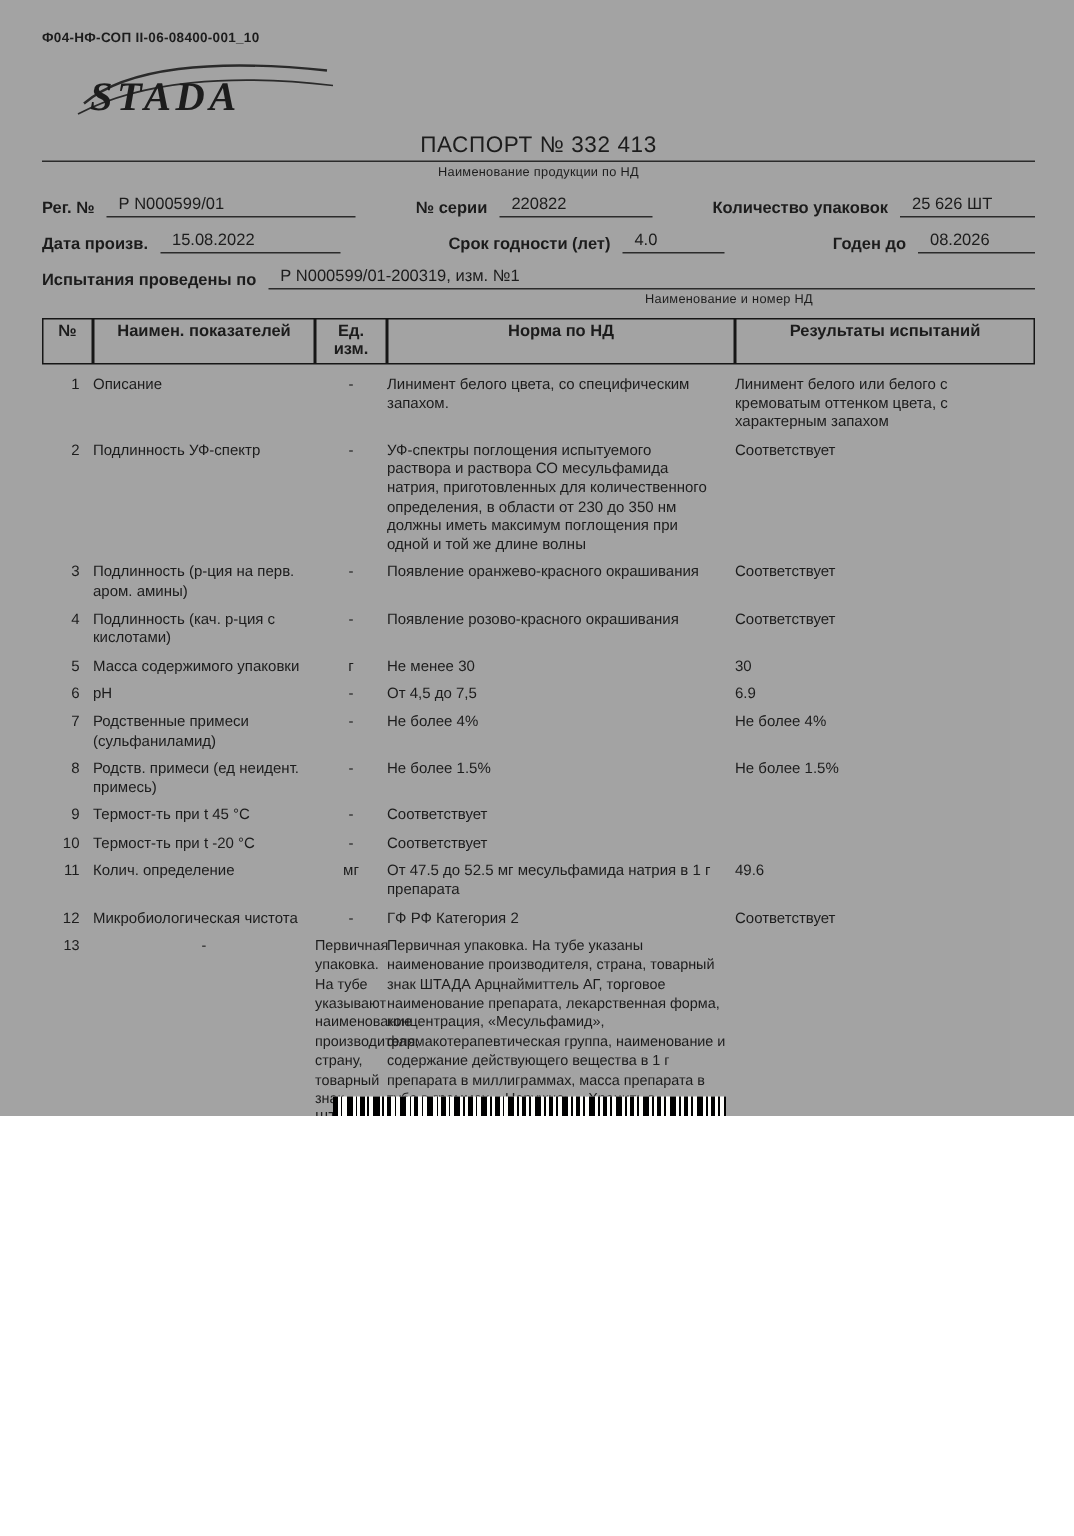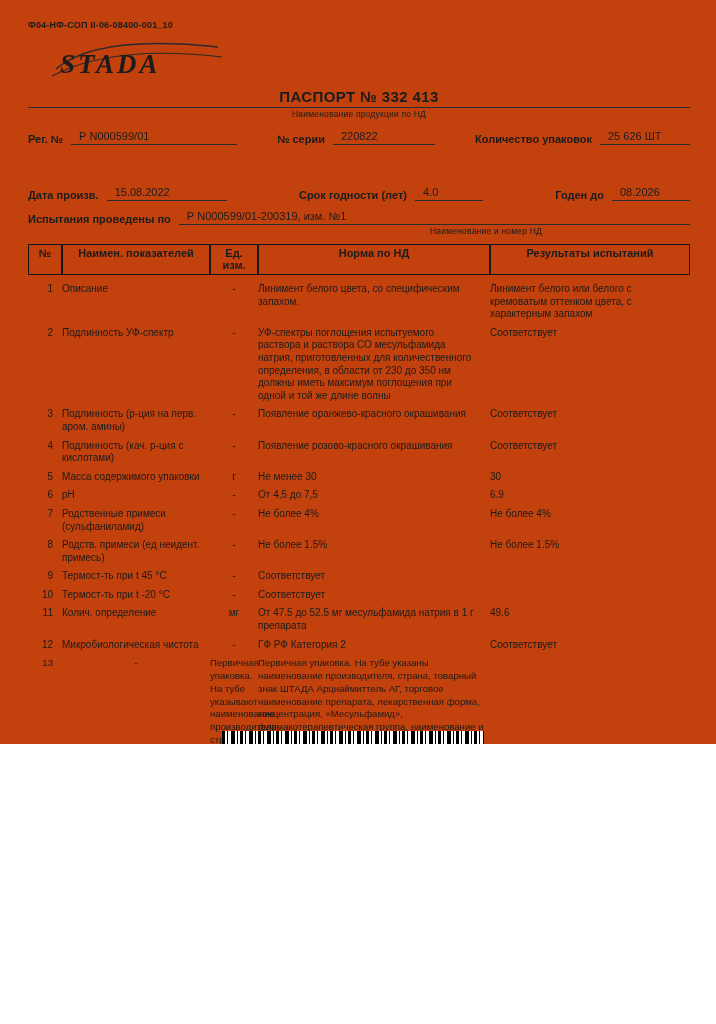--- a/index.html
+++ b/index.html
@@ -1,41 +1,41 @@
 <!DOCTYPE html>
 <html><head>
 <meta charset="utf-8">
 <style>
   html,body{margin:0;padding:0;background:#ffffff;}
   .page{
     position:relative;
     width:716px;height:744px;
     box-sizing:border-box;
     padding:20px 26px 0 28px;
-    background:#c2410c;
+    background:#a3a3a3;
     color:#1c1c1c;
     font-family:"Liberation Sans", sans-serif;
     overflow:hidden;
   }
   .doc-code{font-size:9px;font-weight:700;letter-spacing:.2px;}
   .logo-wrap{margin:8px 0 0 22px;width:175px;height:46px;font-style:italic;}
-  .title{margin-top:4px;text-align:center;font-size:15px;font-weight:700;letter-spacing:.4px;}
+  .title{margin-top:4px;text-align:center;font-size:15px;font-weight:400;letter-spacing:.4px;}
   .subtitle{margin-top:3px;text-align:center;font-size:12px;font-weight:700;}
   .rule{border-bottom:1.5px solid #2b2b2b;margin-top:2px;}
   .caption{font-size:8.5px;text-align:center;margin-top:1px;letter-spacing:.2px;}
 
   .fields{margin-top:11px;font-size:11px;}
   .field-row{display:flex;align-items:flex-end;justify-content:space-between;margin-bottom:9px;}
   .fgroup{display:flex;align-items:flex-end;}
   .flabel{font-weight:700;white-space:nowrap;margin-right:8px;}
   .fvalue{border-bottom:1.4px solid #2b2b2b;padding:0 8px 2px;white-space:nowrap;}
   .w-reg{min-width:150px;}
   .w-ser{min-width:86px;}
   .w-qty{min-width:74px;}
-  .w-date{min-width:104px;margin-top:32px;}
+  .w-date{min-width:104px;}
   .w-shelf{min-width:52px;}
   .w-exp{min-width:62px;}
   .grow{flex:1;}
   .last-row{margin-bottom:1px;}
   .tests-cap{width:440px;margin:0 0 8px 238px;text-align:center;}
 
   .grid{display:grid;grid-template-columns:34px 148px 48px 232px 1fr;}
   .th{
     border:1.6px solid #161616;
     padding:2px 2px 3px;

